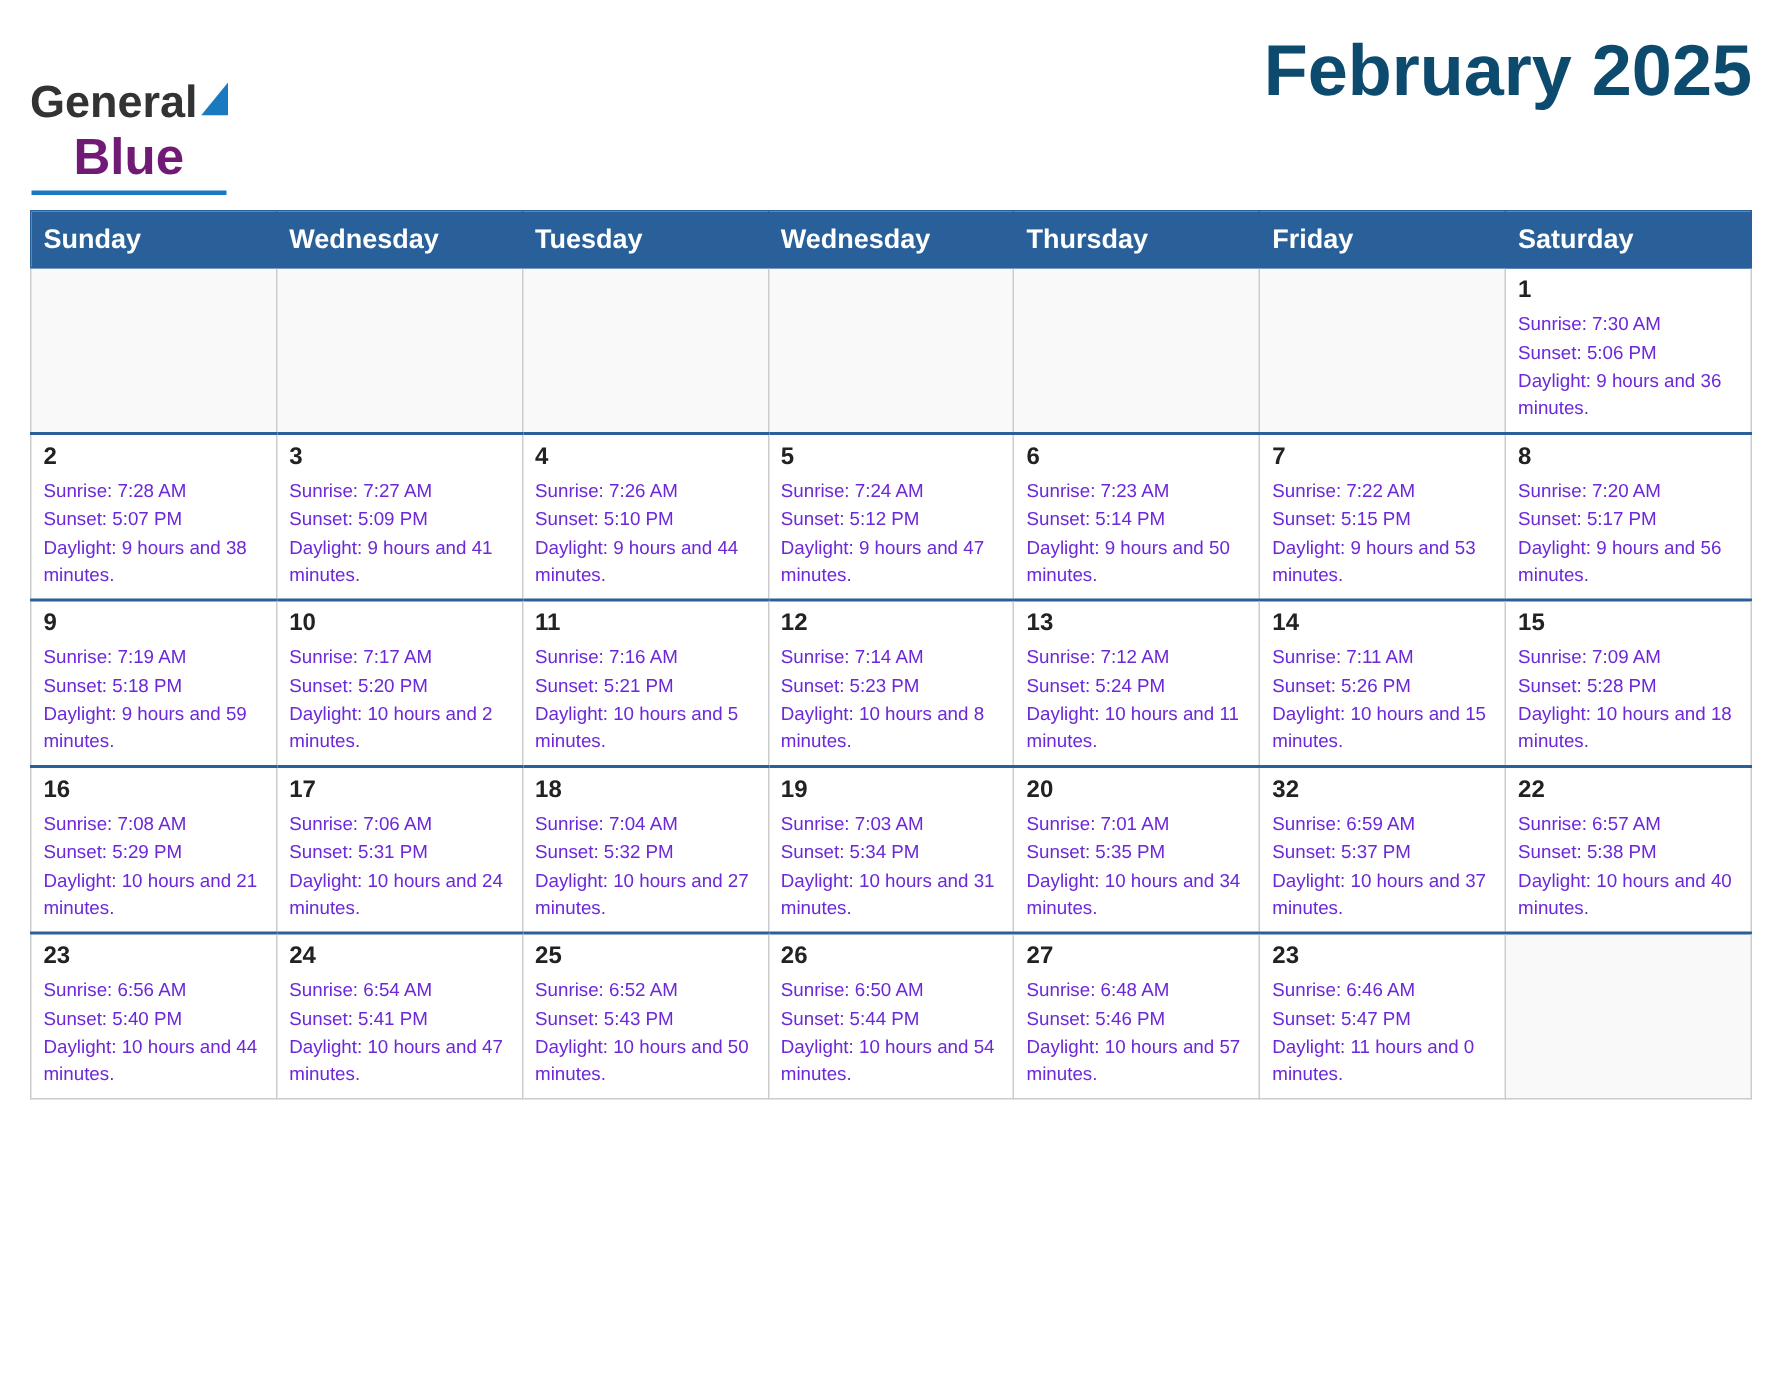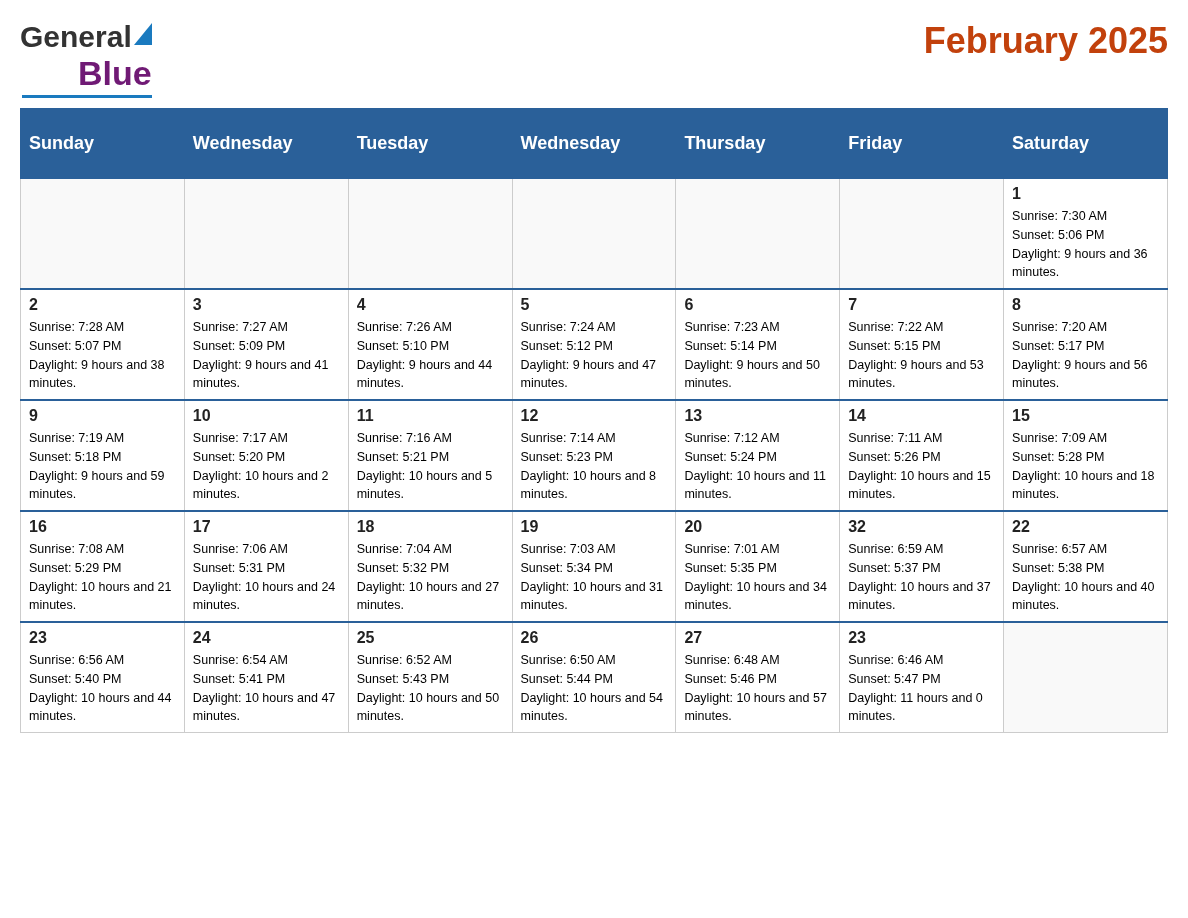--- a/index.html
+++ b/index.html
@@ -12,46 +12,47 @@
     }
     .header {
       display: flex;
       justify-content: space-between;
       align-items: flex-start;
       margin-bottom: 10px;
     }
     .logo {
       display: flex;
       flex-direction: column;
-      align-items: flex-end;
+      align-items: center;
+      margin-top: 32px;
     }
     .title-block {
       text-align: right;
     }
     .month-title {
-      font-size: 36px;
+      font-size: 48px;
       font-weight: bold;
-      color: #c2410c;
+      color: #0c4a6e;
     }
     .location-title {
       font-size: 22px;
       color: #555;
       margin-top: 4px;
     }
     .calendar {
       width: 100%;
       border-collapse: collapse;
       margin-top: 10px;
     }
     .calendar th {
       background: #2a6099;
       color: #fff;
       font-size: 18px;
       font-weight: bold;
-      padding: 24px 8px;
+      padding: 8px 8px;
       text-align: left;
       border: 1px solid #2a6099;
     }
     .calendar td {
       vertical-align: top;
       border: 1px solid #ccc;
       padding: 6px 8px;
       width: 14.28%;
       min-height: 120px;
       font-size: 13px;
@@ -59,21 +60,21 @@
     }
     .day-number {
       font-size: 16px;
       font-weight: bold;
       color: #222;
       margin-bottom: 4px;
     }
     .day-info {
       font-size: 12.5px;
       line-height: 1.5;
-      color: #000000;
+      color: #6d28d9;
     }
     .empty-cell {
       background: #f9f9f9;
     }
     .row-divider td {
       border-top: 2px solid #2a6099;
     }
     .logo-row {
       display: flex;
       align-items: center;

